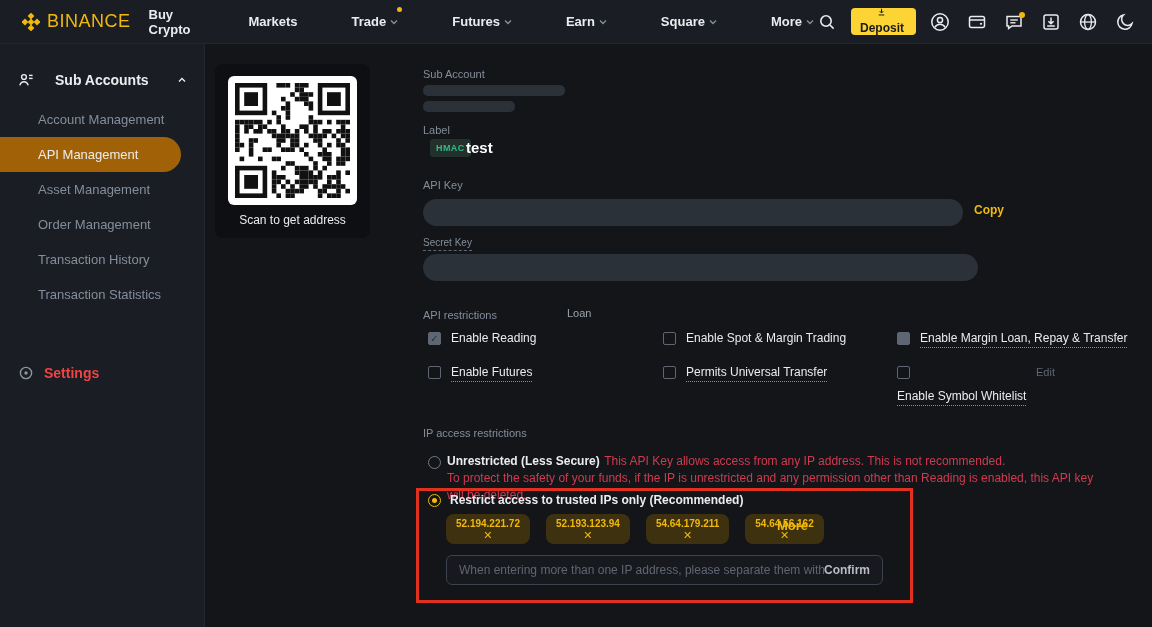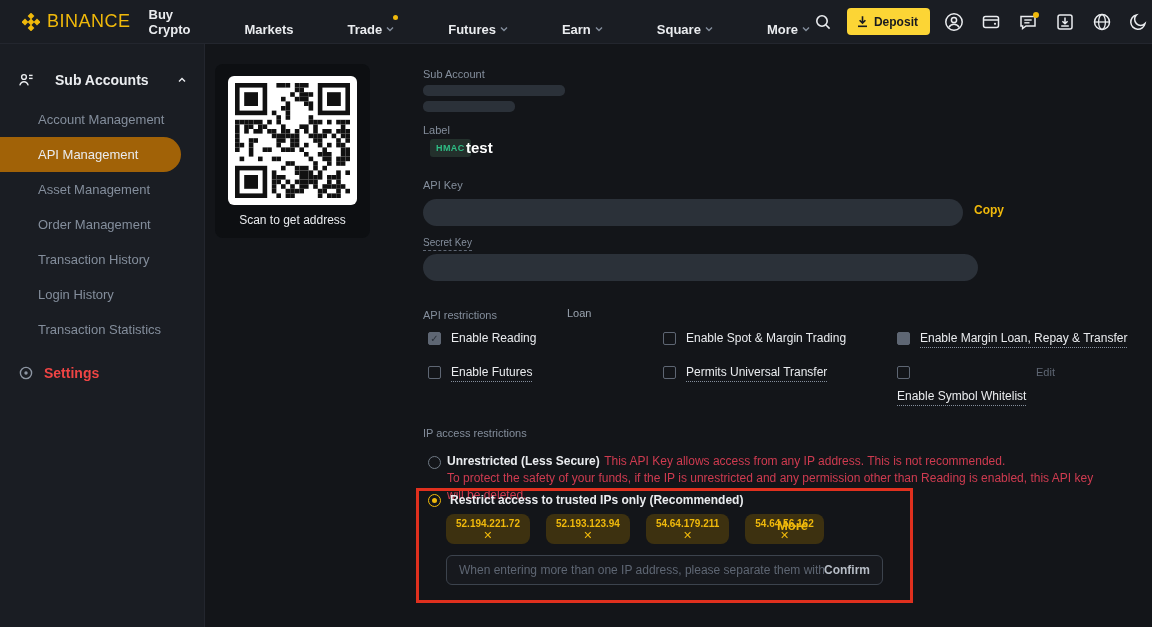--- a/index.html
+++ b/index.html
@@ -12,30 +12,30 @@
   }
 
   
   .topbar {
     position:absolute; left:0; top:0; width:1152px; height:44px;
     background:#1a1d23; border-bottom:1px solid #23262e;
     display:flex; align-items:center; z-index:5;
   }
   .logo { display:flex; align-items:center; gap:7px; margin-left:22px; }
   .logo-text { color:#f0b90b; font-weight:normal; font-size:18px; letter-spacing:0.5px; }
-  .nav { display:flex; align-items:flex-end; margin-left:18px; gap:54px; }
+  .nav { display:flex; align-items:center; margin-left:18px; gap:54px; }
   .nav-item { display:flex; align-items:center; gap:4px; font-size:13px; font-weight:bold; color:#eaecef; cursor:pointer; position:relative; }
   .chev { width:8px; height:8px; display:inline-block; }
   .nav-dot { position:absolute; top:-7px; right:-4px; width:5px; height:5px; border-radius:50%; background:#f0b90b; }
   .topbar-right { margin-left:auto; display:flex; align-items:center; gap:11px; margin-right:14px; }
   .tb-icon { width:26px; height:26px; display:flex; align-items:center; justify-content:center; cursor:pointer; position:relative; }
   .deposit-btn {
     background:#fcd535; color:#181a20; font-size:12px; font-weight:bold;
     border:none; border-radius:4px; height:27px; padding:0 12px 0 9px;
-    display:flex; align-items:center; gap:5px; cursor:pointer;
+    display:flex; align-items:center; gap:5px; cursor:pointer;flex-direction:column;
   }
   .badge-dot { position:absolute; top:3px; right:2px; width:6px; height:6px; border-radius:50%; background:#f0b90b; }
 
   
   .sidebar {
     position:absolute; left:0; top:44px; width:205px; height:583px;
     background:#1a1d23; border-right:1px solid #23262e; z-index:2;
   }
   .sb-header { display:flex; align-items:center; gap:21px; padding:28px 18px 14px 18px; font-size:14px; font-weight:bold; color:#eaecef; cursor:pointer; }
   .sb-header .chev { margin-left:auto; }
@@ -257,23 +257,20 @@
       <span>API Management</span>
     </div>
   <div class="sb-item">
       <span>Asset Management</span>
     </div>
   <div class="sb-item">
       <span>Order Management</span>
     </div>
   <div class="sb-item">
       <span>Transaction History</span>
-    </div>
-  <div class="sb-item">
-      <span>Login History</span>
     </div>
   <div class="sb-item">
       <span>Transaction Statistics</span>
     </div>
   <div class="sb-settings">
     <svg class="icon" width="16" height="16" viewBox="0 0 16 16">
         <circle cx="8" cy="8" r="5.6" fill="none" stroke="#8d96a3" stroke-width="1.4"></circle>
         <circle cx="8" cy="8" r="1.7" fill="#8d96a3"></circle>
       </svg>
     <span>Settings</span>

